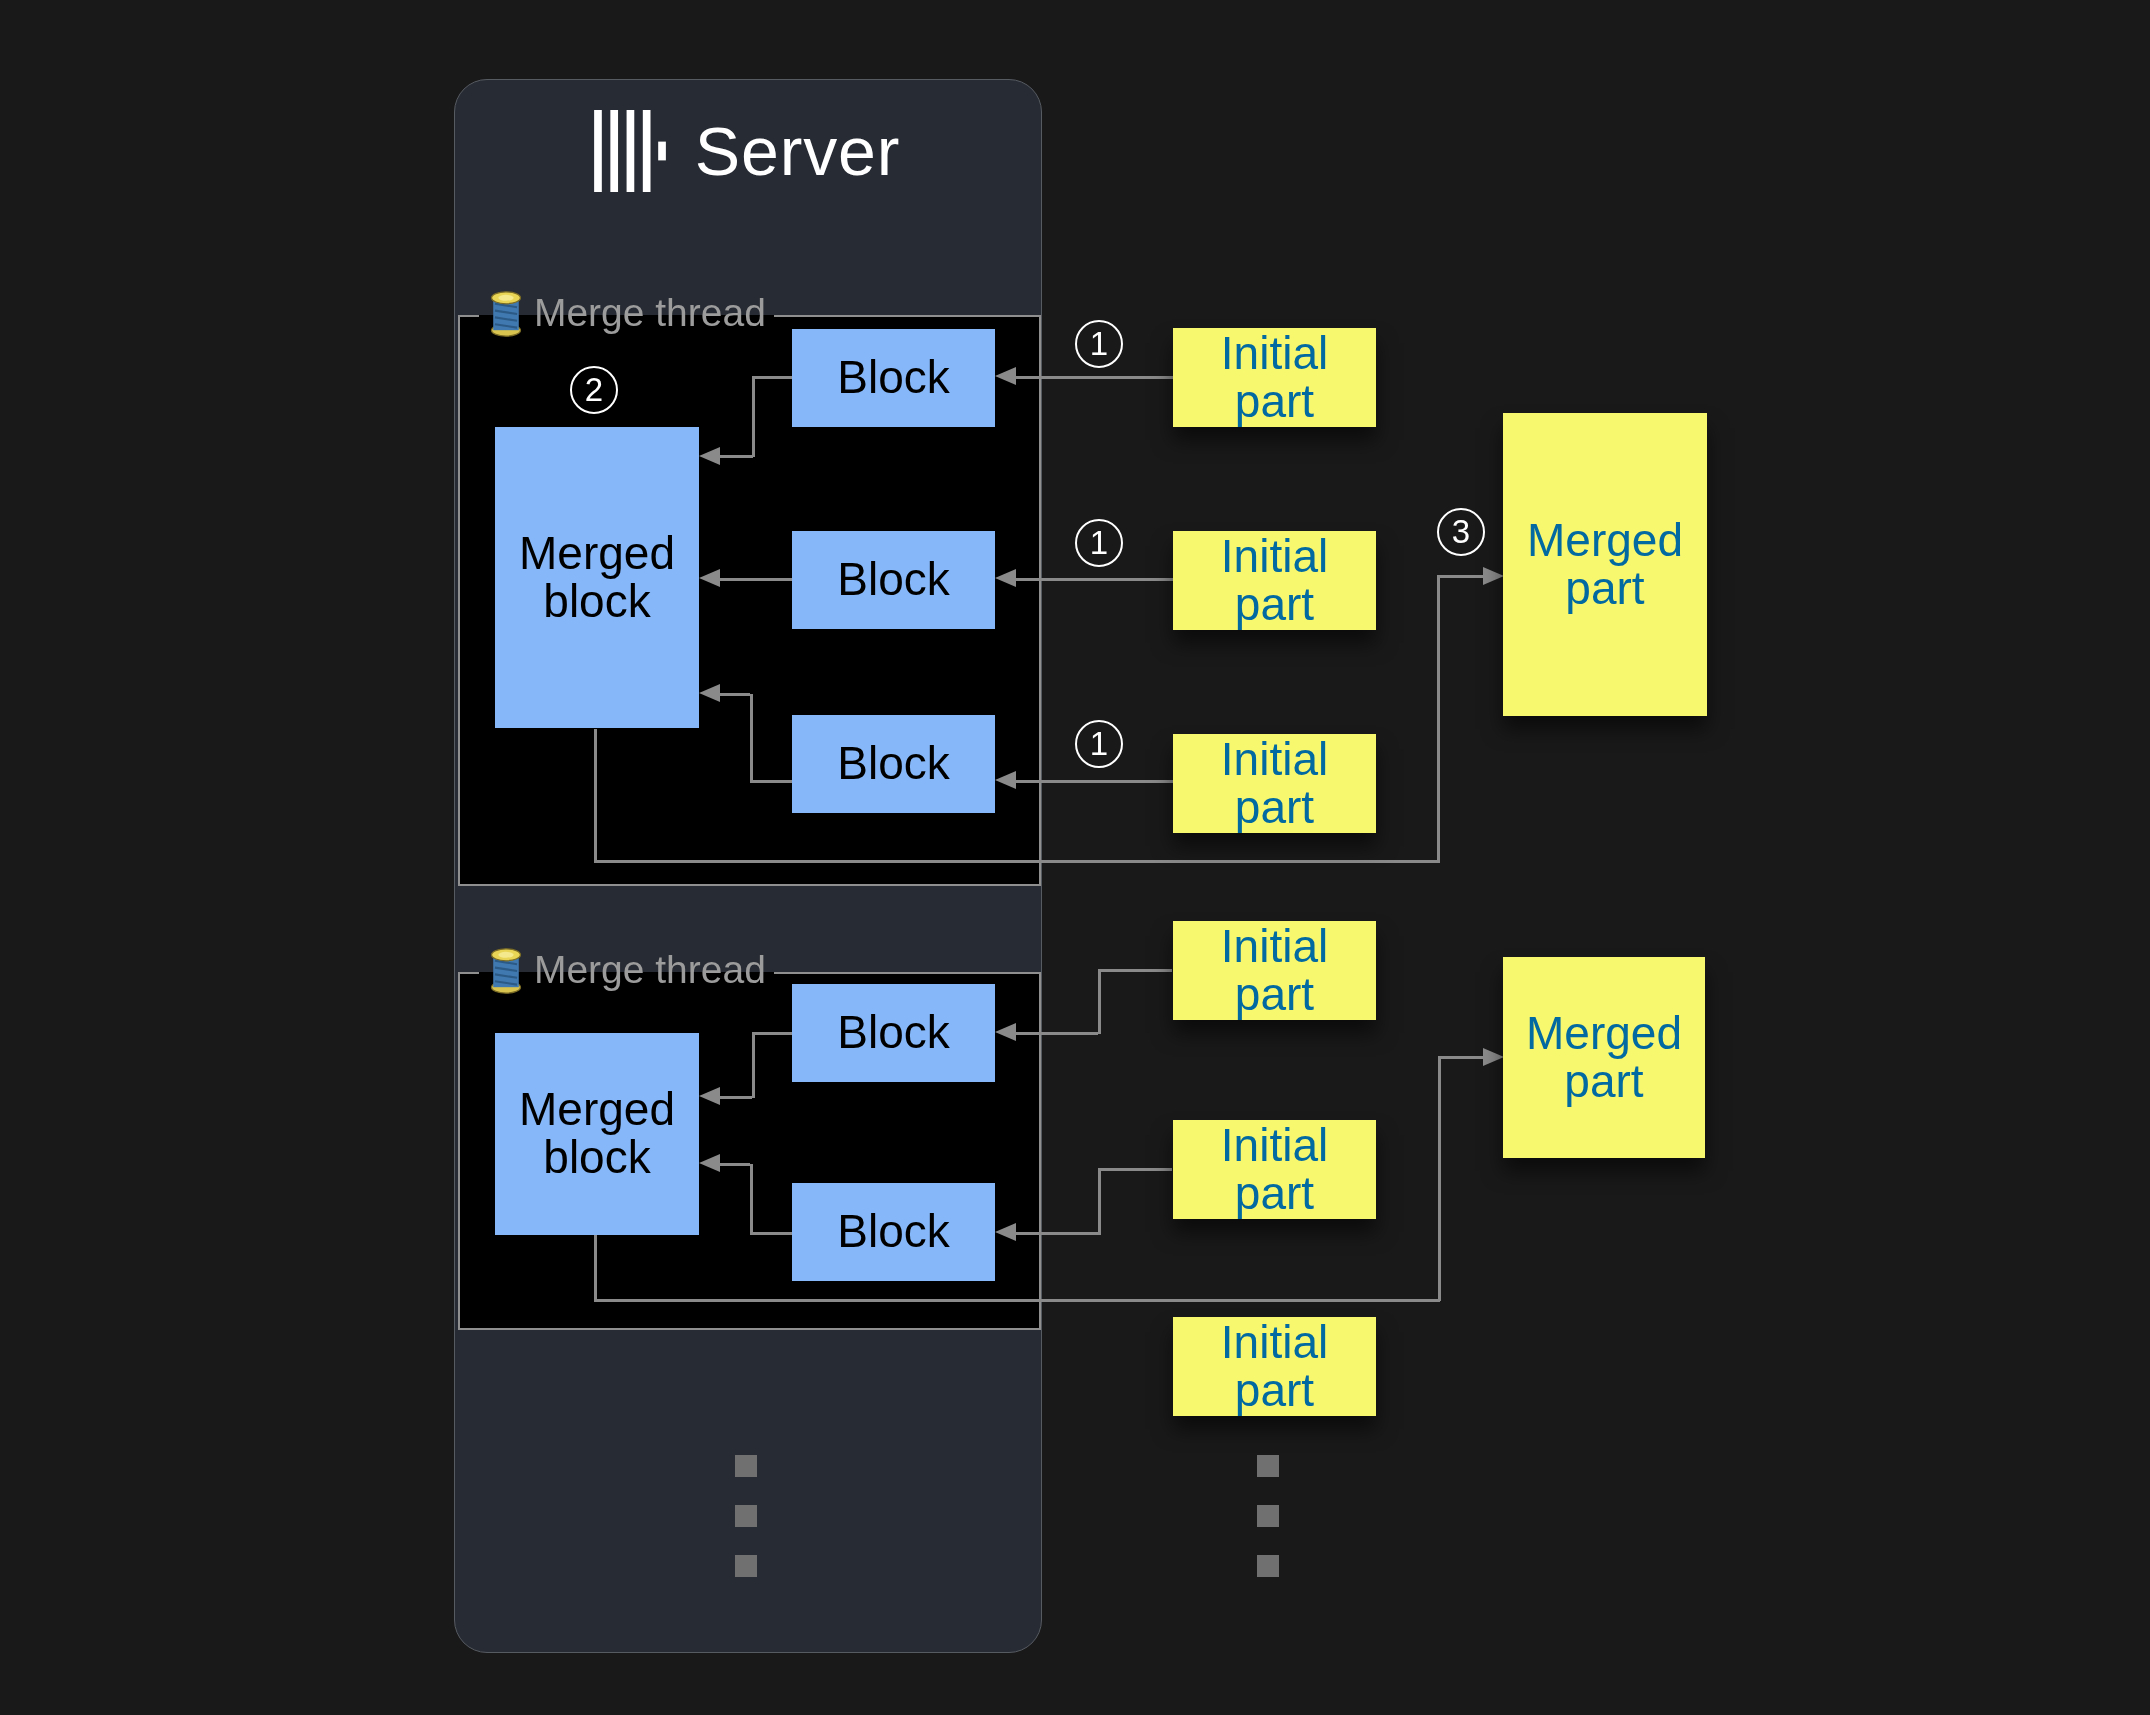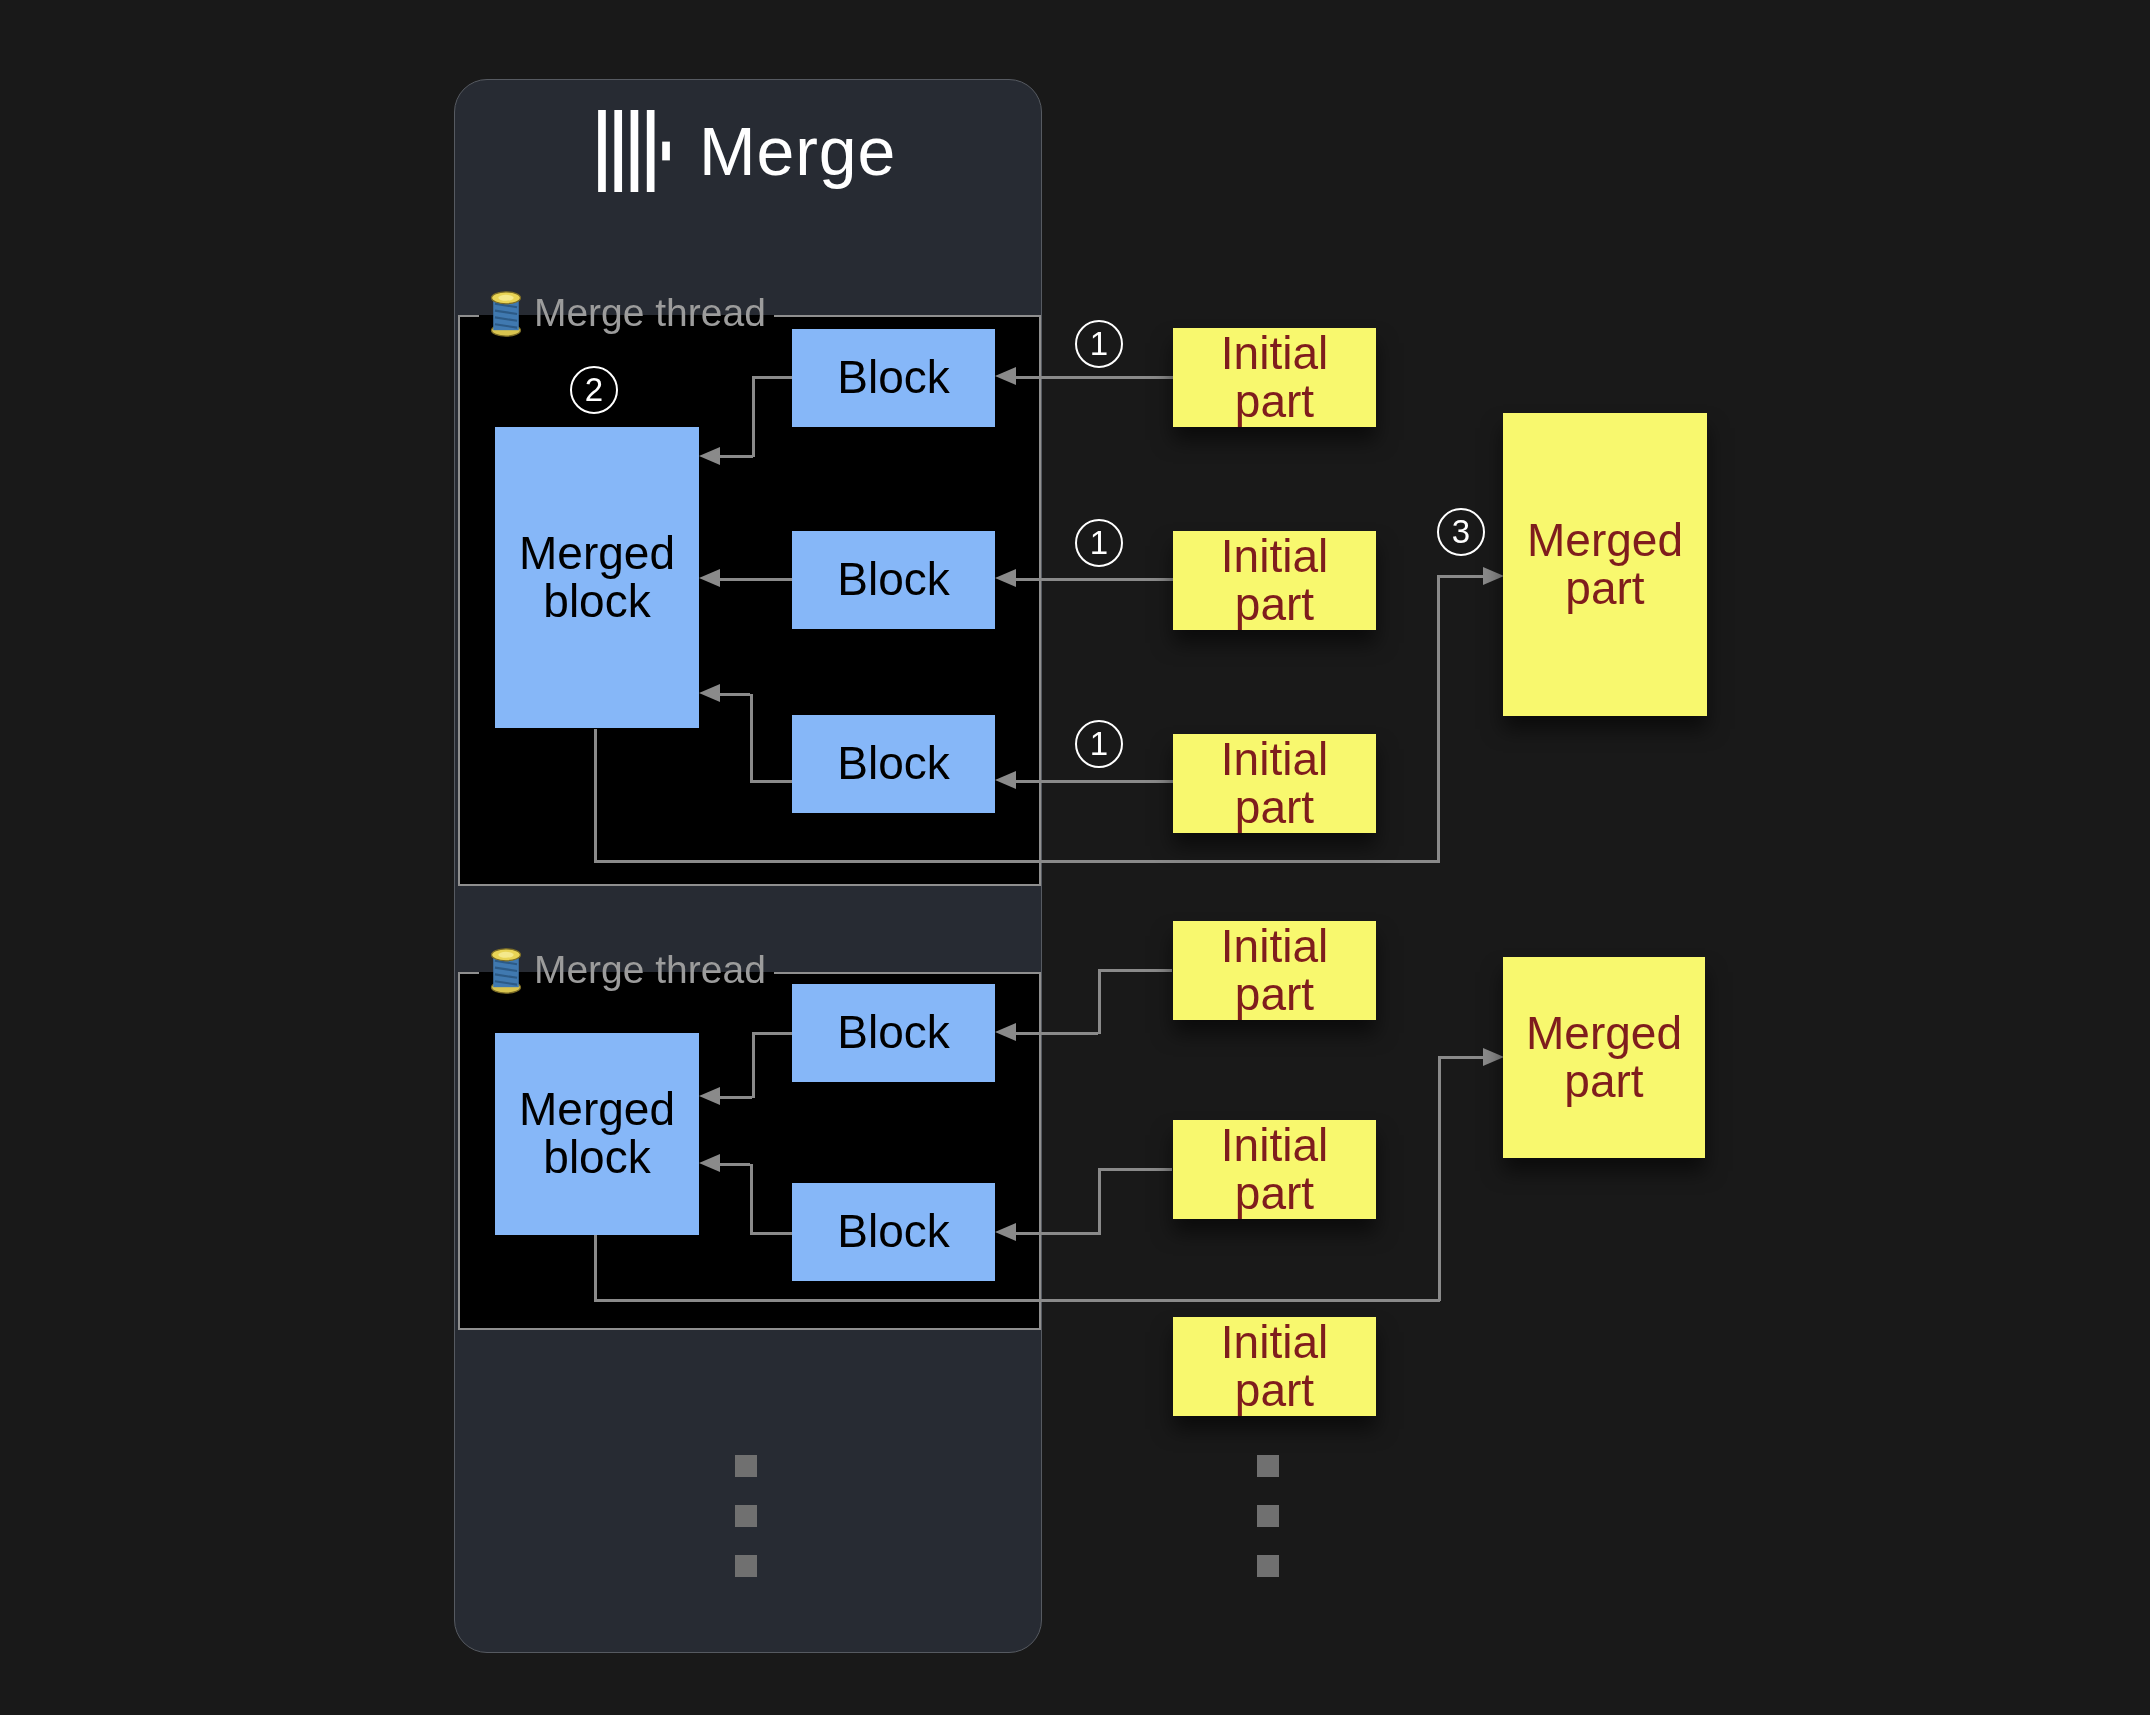--- a/index.html
+++ b/index.html
@@ -27,21 +27,21 @@
     background:linear-gradient(180deg,#272b33 0 50%,#000000 50% 100%);
   }
   .l1{left:479px;top:291px;}
   .l2{left:479px;top:948px;}
   .legend-text{color:#9c9c9c;font-size:39px;white-space:nowrap;}
   .bluebox{
     position:absolute;background:#86b7f8;color:#000;display:flex;align-items:center;
     justify-content:center;text-align:center;font-size:46px;line-height:1.04;z-index:6;
   }
   .yellowbox{
-    position:absolute;background:#f8f86e;color:#7f1d1d;display:flex;align-items:center;
+    position:absolute;background:#f8f86e;color:#0369a1;display:flex;align-items:center;
     justify-content:center;text-align:center;font-size:46px;line-height:1.04;z-index:6;
     box-shadow:0 13.7px 19px rgba(0,0,0,0.55);
   }
   .wrap150{max-width:128px;}
   .wrap185{max-width:158px;}
   .hline{position:absolute;height:2.6px;background:#8a8a8a;z-index:5;}
   .vline{position:absolute;width:2.6px;background:#8a8a8a;z-index:5;}
   .arrow-l{position:absolute;width:0;height:0;border-top:9.4px solid transparent;
     border-bottom:9.4px solid transparent;border-right:21.4px solid #8a8a8a;z-index:5;}
   .arrow-r{position:absolute;width:0;height:0;border-top:9.4px solid transparent;
@@ -64,21 +64,21 @@
   <div class="server-header">
     <span>
       <svg class="logo-svg" width="72" height="82" viewBox="0 0 84 96">
         <rect x="0" y="0" width="9" height="96" fill="#ffffff"></rect>
         <rect x="19" y="0" width="9" height="96" fill="#ffffff"></rect>
         <rect x="38" y="0" width="9" height="96" fill="#ffffff"></rect>
         <rect x="57" y="0" width="9" height="96" fill="#ffffff"></rect>
         <rect x="75" y="37" width="9" height="22" fill="#ffffff"></rect>
       </svg>
     </span>
-    <span class="server-title">Merge</span>
+    <span class="server-title">Server</span>
   </div>
 
   <div class="thread-box t1"></div>
   <div class="legend l1">
     <span>
       <svg class="spool-svg" width="36" height="46" viewBox="0 0 42 54">
         <ellipse cx="21" cy="46" rx="17" ry="7" fill="#d9c44f" stroke="#7a6b25" stroke-width="1.5"></ellipse>
         <rect x="6" y="8" width="30" height="38" fill="#4079b0"></rect>
         <path d="M8 15 L34 19 M8 23 L34 27 M8 31 L34 35 M8 39 L34 43" stroke="#2c5a86" stroke-width="2.5"></path>
         <ellipse cx="21" cy="8" rx="17" ry="7" fill="#e8d455" stroke="#7a6b25" stroke-width="1.5"></ellipse>

